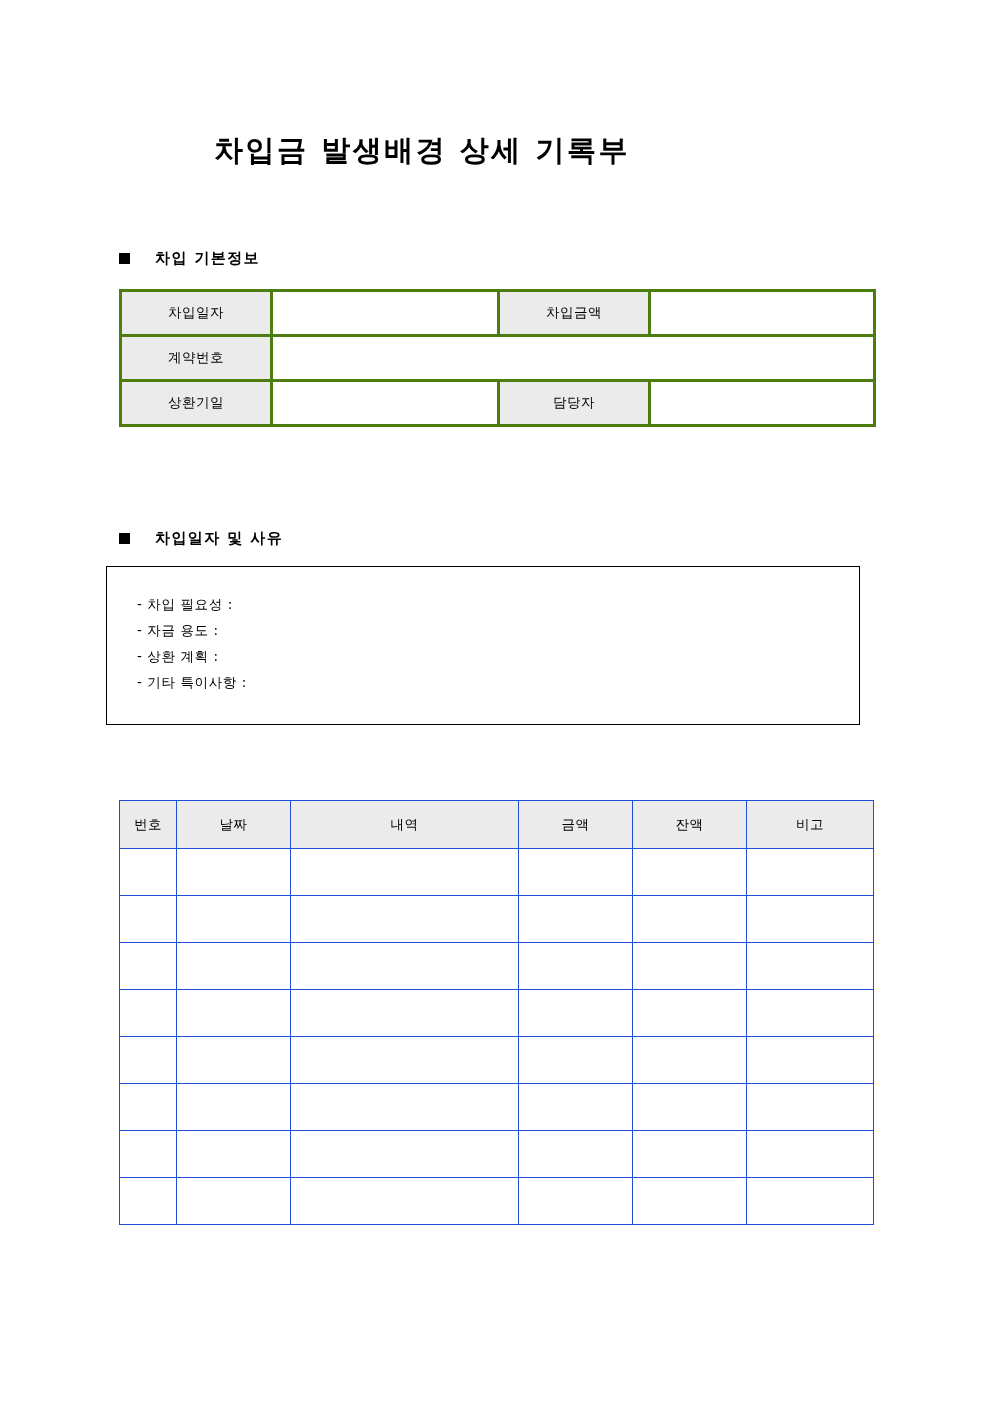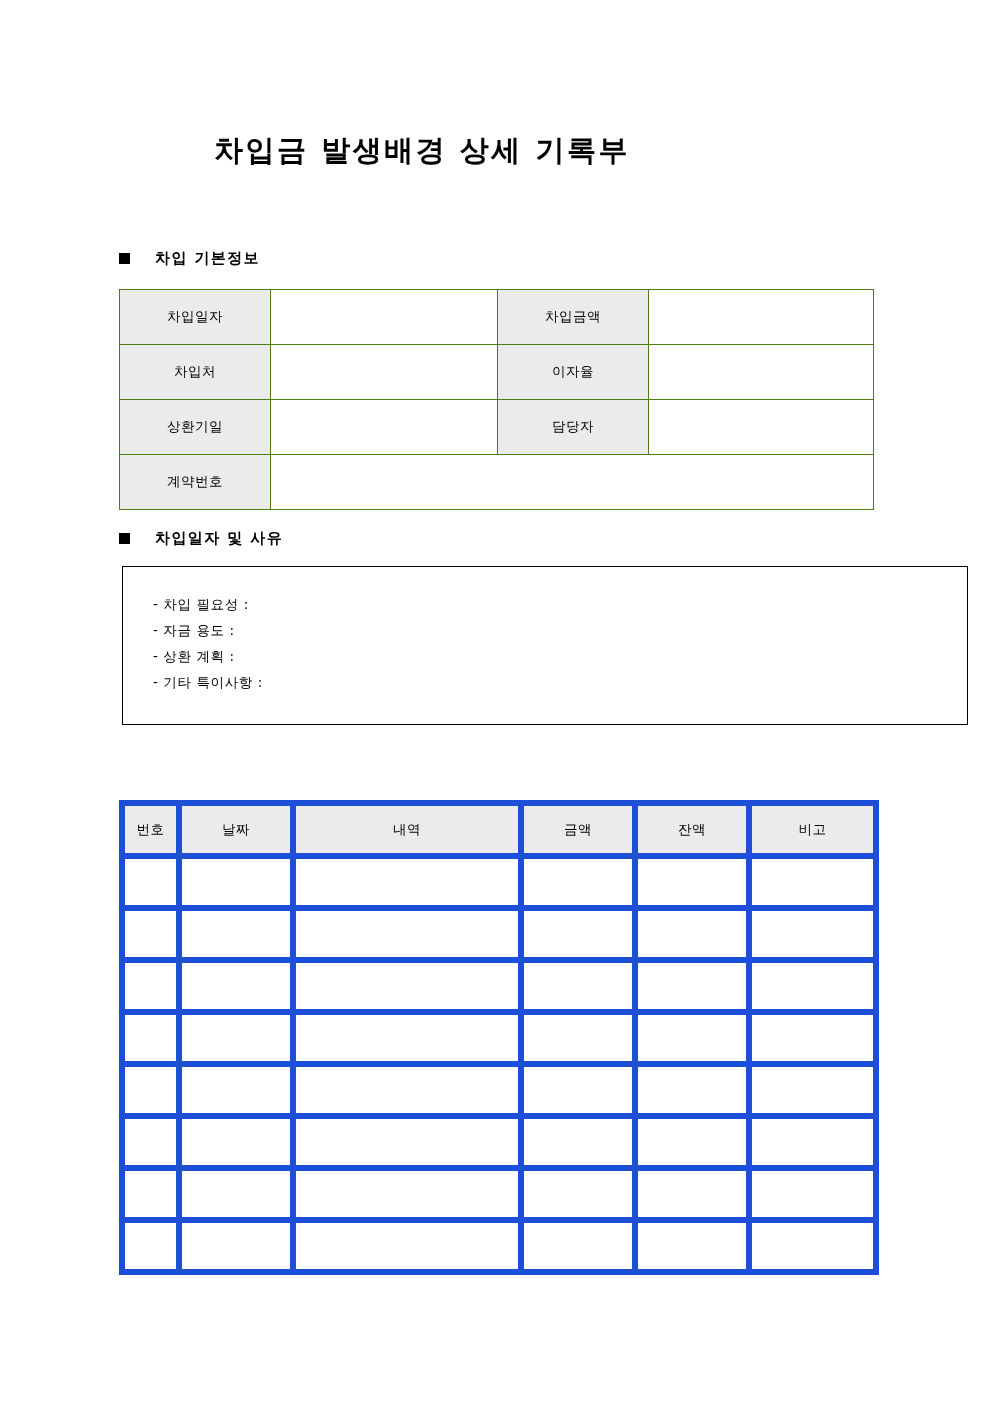--- a/index.html
+++ b/index.html
@@ -63,40 +63,40 @@
   .info-table {
     position: absolute;
     left: 119px;
     top: 289px;
     width: 754px;
     border-collapse: collapse;
     table-layout: fixed;
     font-size: 13.5px;
   }
   .info-table td {
-    border: 1px solid #4d7c0f;
+    border: 3px solid #4d7c0f;
     height: 42px;
-    padding: 6px 6px;
+    padding: 0 6px;
     vertical-align: middle;
   }
   .info-table td.lbl {
     background: #ebebeb;
     text-align: center;
     letter-spacing: 0.5px;
   }
   .info-table td.val {
     background: #ffffff;
   }
 
   
   .memo-box {
     position: absolute;
-    left: 122px;
+    left: 106px;
     top: 566px;
-    width: 846px;
+    width: 754px;
     height: 159px;
     box-sizing: border-box;
     border: 1px solid #000000;
     background: #ffffff;
     padding: 24px 0 0 30px;
   }
   .memo-line {
     font-size: 13.5px;
     line-height: 26px;
     letter-spacing: 0.6px;
@@ -108,21 +108,21 @@
     position: absolute;
     left: 119px;
     top: 800px;
     width: 754px;
     border-collapse: collapse;
     table-layout: fixed;
     font-size: 13.5px;
   }
   .ledger-table th,
   .ledger-table td {
-    border: 6px solid #1d4ed8;
+    border: 1px solid #1d4ed8;
     padding: 0 4px;
     text-align: center;
     vertical-align: middle;
   }
   .ledger-table th {
     background: #ebebeb;
     height: 47px;
     font-weight: normal;
     letter-spacing: 0.5px;
   }
@@ -151,34 +151,28 @@
       <col style="width:225px">
     </colgroup>
     <tbody>
       <tr>
         <td class="lbl">차입일자</td>
         <td class="val"></td>
         <td class="lbl">차입금액</td>
         <td class="val"></td>
       </tr>
       <tr>
-        <td class="lbl">차입처</td>
-        <td class="val"></td>
-        <td class="lbl">이자율</td>
-        <td class="val"></td>
-      </tr>
-      <tr>
-        <td class="lbl">상환기일</td>
-        <td class="val"></td>
-        <td class="lbl">담당자</td>
-        <td class="val"></td>
-      </tr>
-      <tr>
         <td class="lbl">계약번호</td>
         <td class="val" colspan="3"></td>
+      </tr>
+      <tr>
+        <td class="lbl">상환기일</td>
+        <td class="val"></td>
+        <td class="lbl">담당자</td>
+        <td class="val"></td>
       </tr>
     </tbody>
   </table>
 
   <div class="section-heading" id="heading-reason">
     <span class="bullet-square"></span>
     <span>차입일자 및 사유</span>
   </div>
 
   <div class="memo-box">

